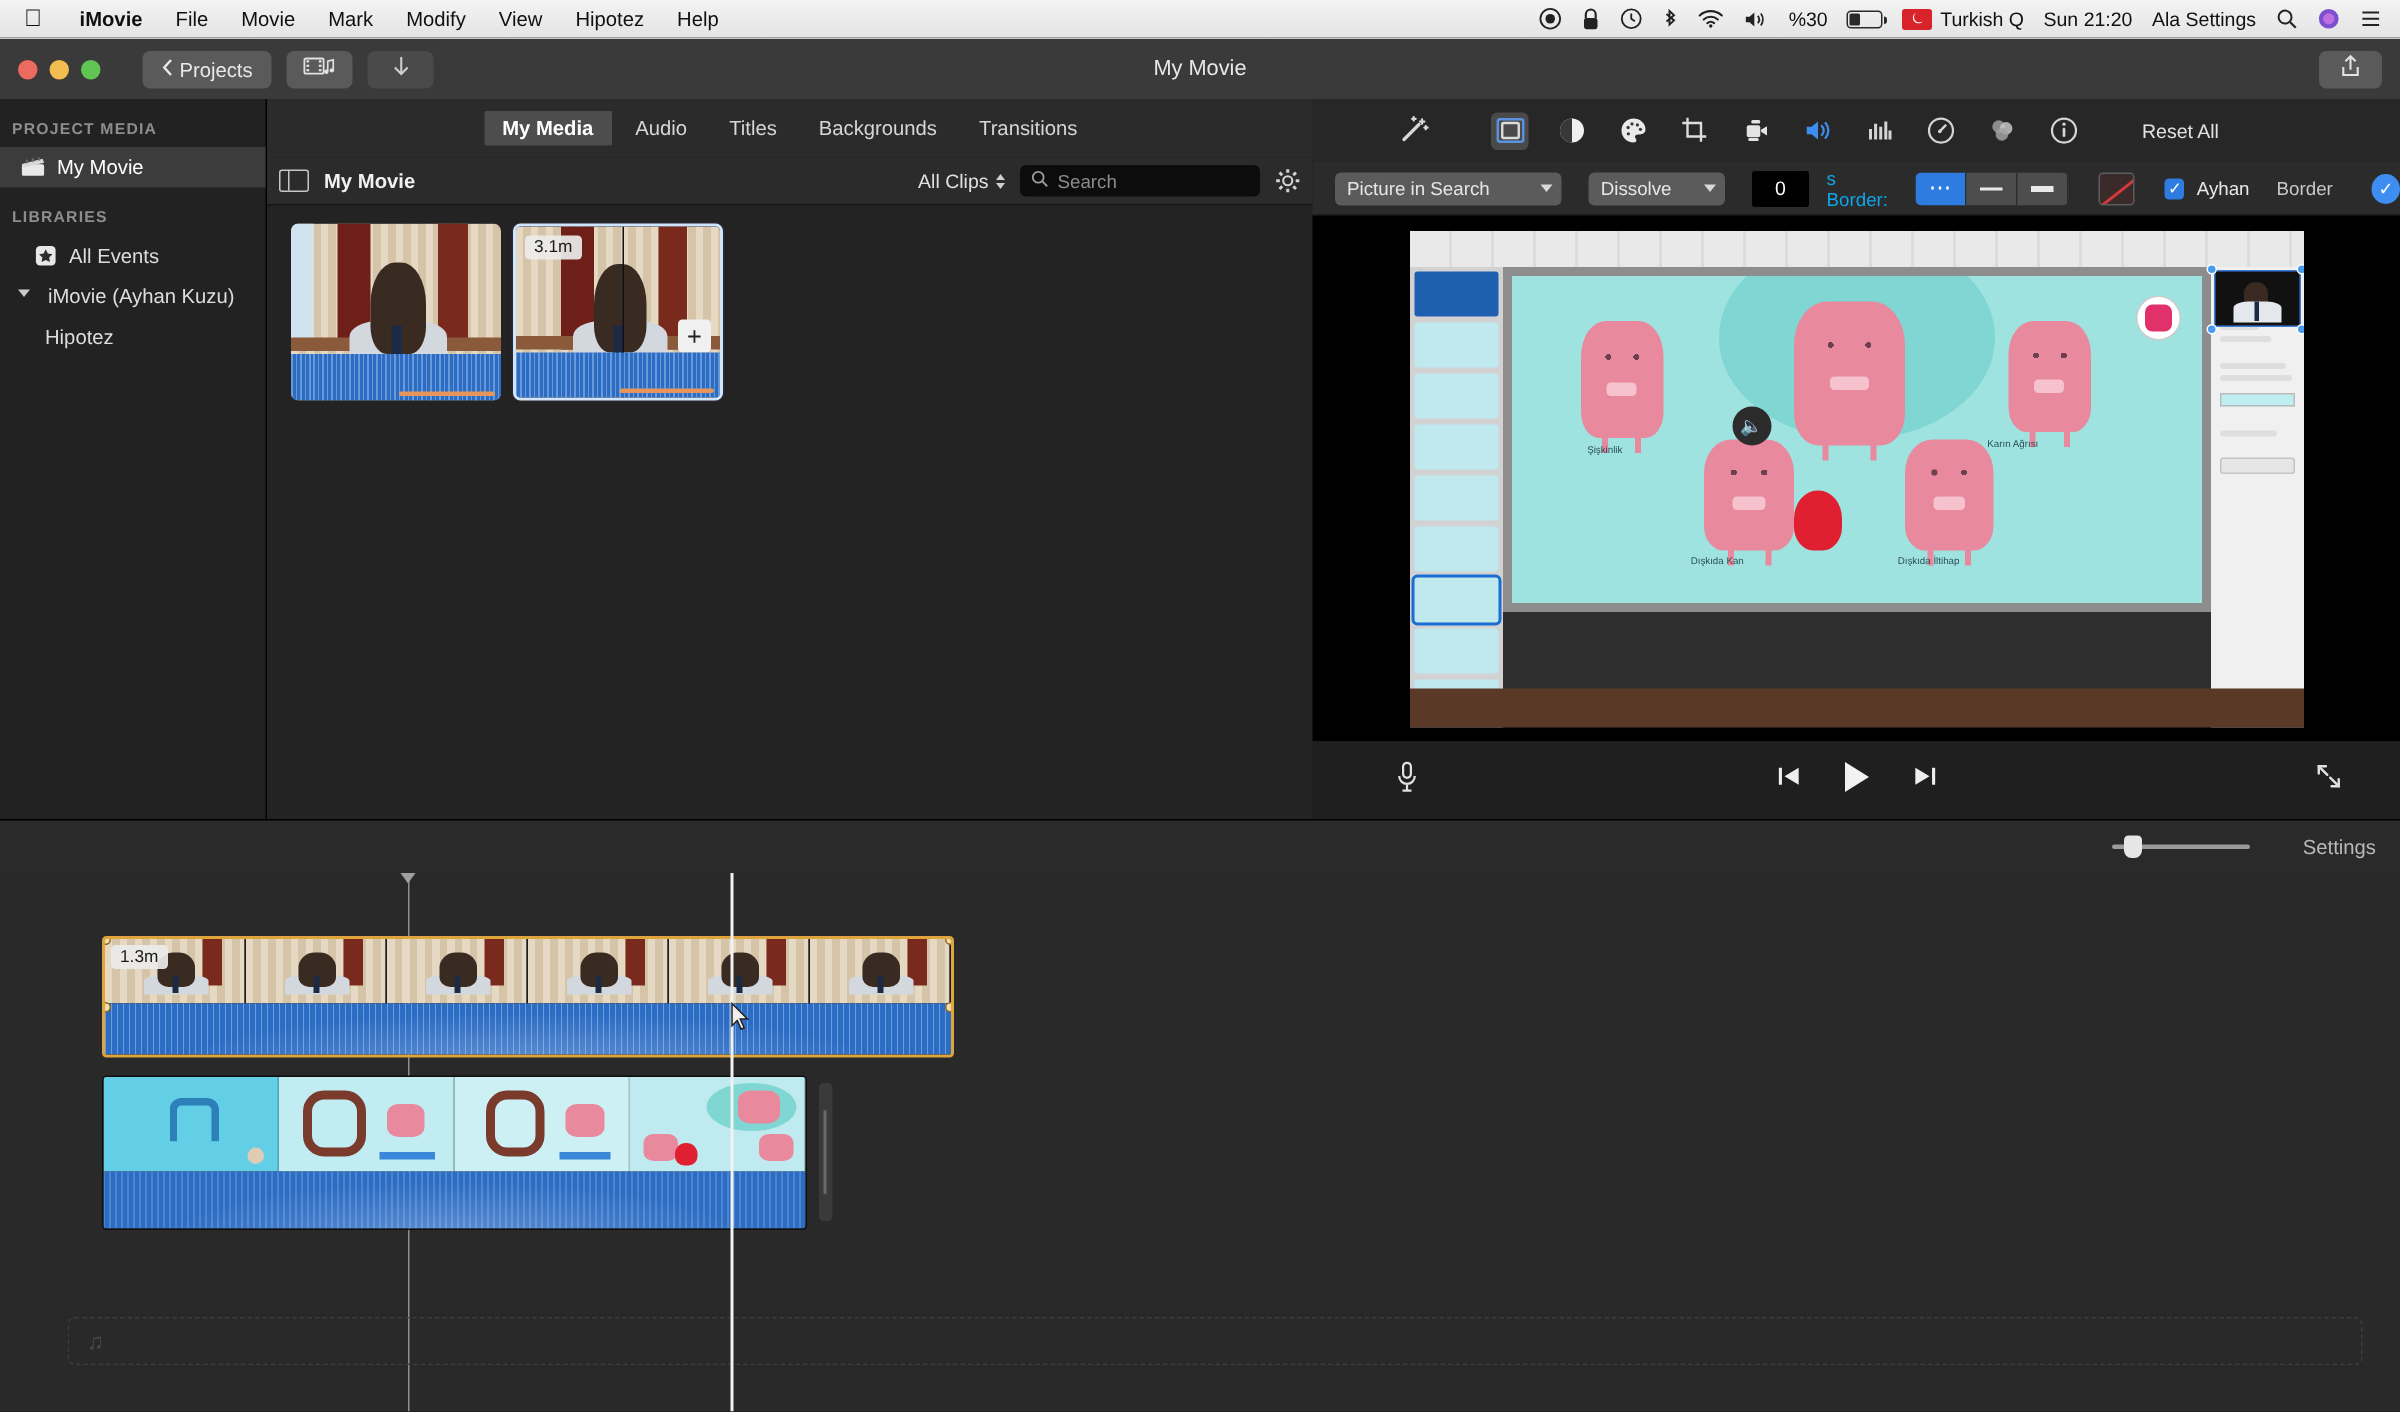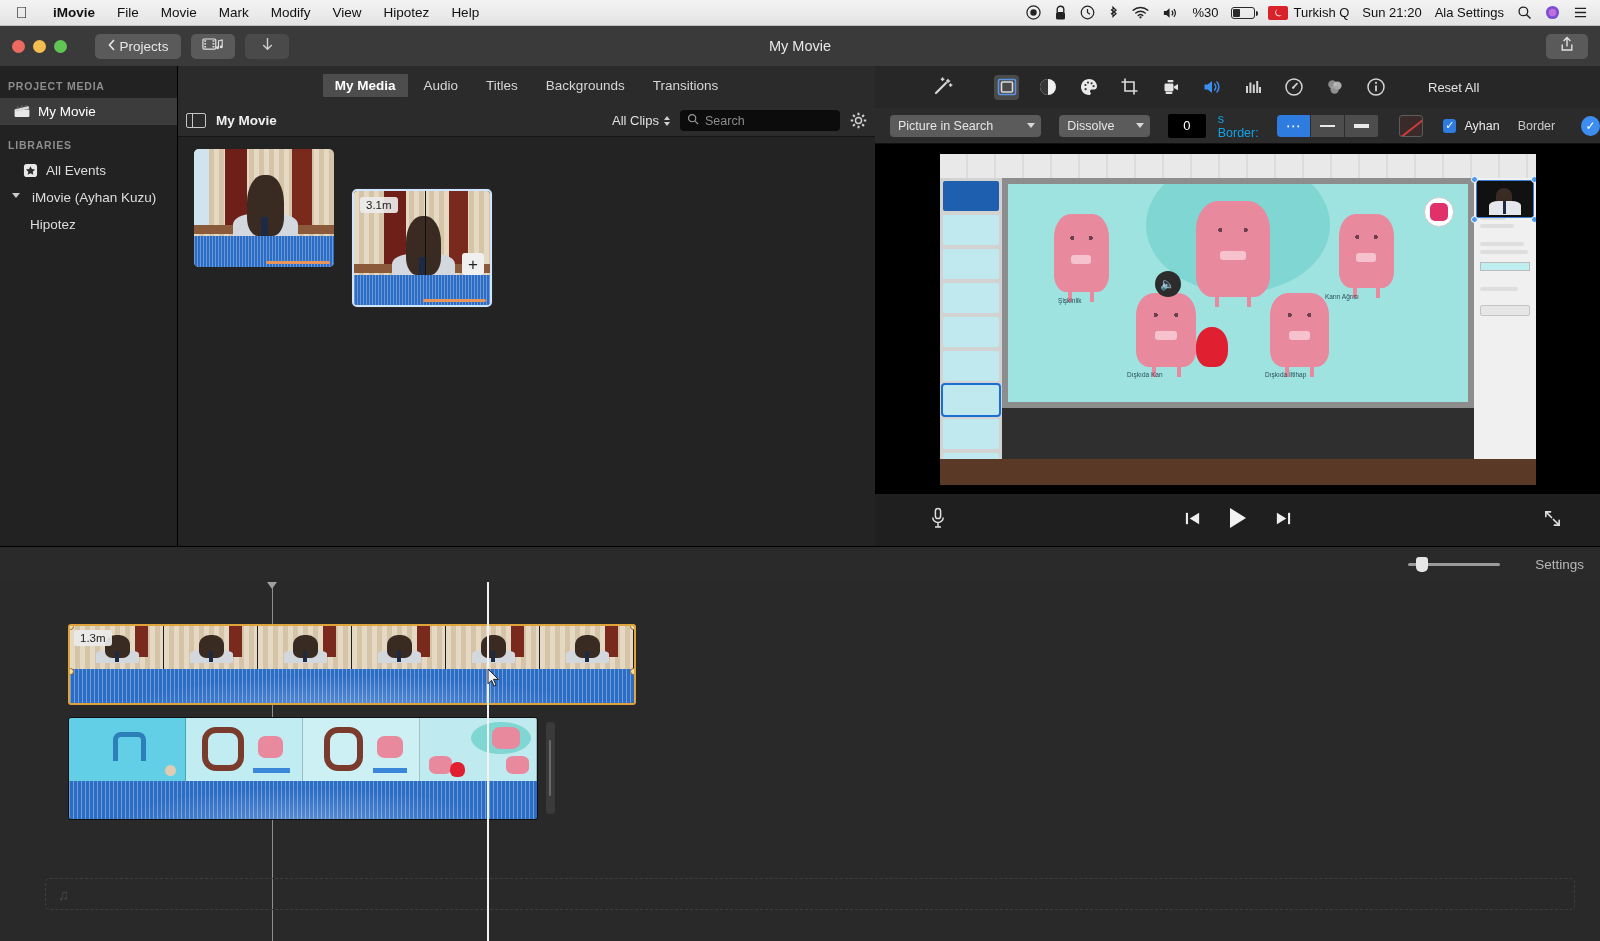--- a/index.html
+++ b/index.html
@@ -460,21 +460,21 @@
         <div class="tv-shirt"></div>
           <div class="tv-person"></div>
           <div class="tv-tie"></div>
       </div>
       <div class="wave-strip">
           <div class="peaks"></div>
           <div class="orange-bar"></div>
         </div>
     </div>
 
-    <div class="clip-thumb selected" style="left:174px; top:12px;margin-top:40px;">
+    <div class="clip-thumb selected" style="left:164px; top:12px;">
       <div class="tv-img">
         <div class="tv-curtain"></div>
           <div class="tv-dark"></div>
           <div class="tv-dark2"></div>
         <div class="tv-desk"></div>
         <div class="tv-shirt"></div>
           <div class="tv-person"></div>
           <div class="tv-tie"></div>
       </div>
       <div class="thumb-playhead"></div>

